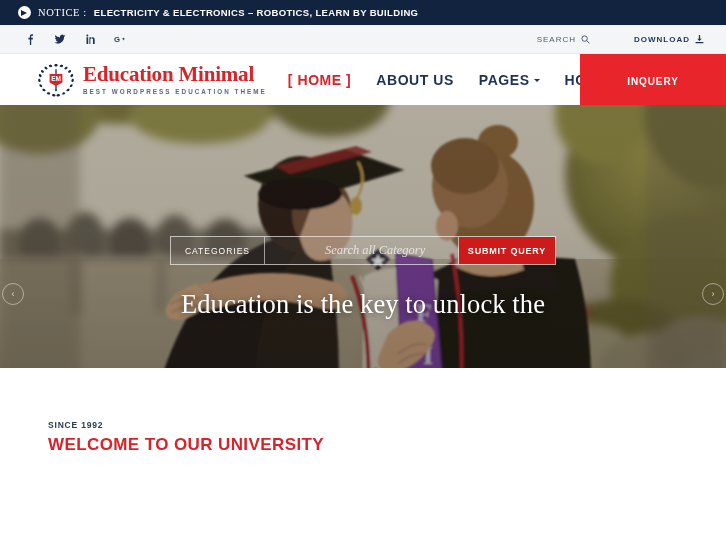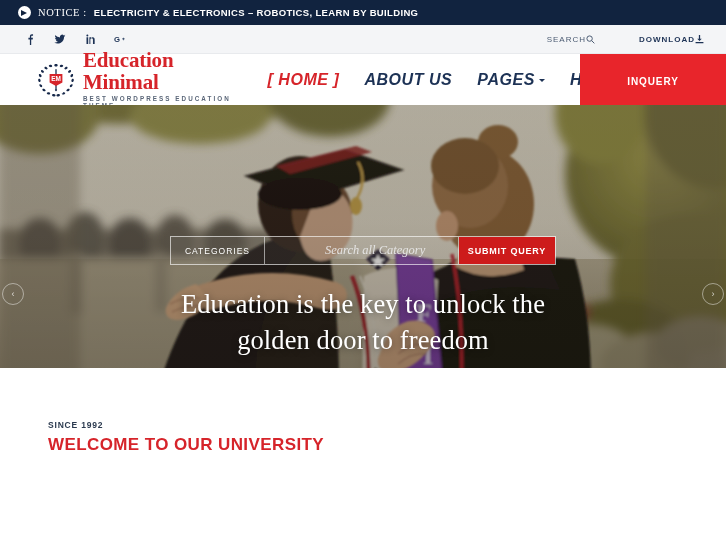--- a/index.html
+++ b/index.html
@@ -46,21 +46,21 @@
   }
   .social{ display:flex; align-items:center; gap:18px; }
   .social-ico{
     color:#1d3255; font-size:11px; line-height:1;
     display:inline-flex; align-items:center; justify-content:center;
     width:12px; height:12px; cursor:pointer;
   }
   .social-ico svg{ display:block; }
   .util-right{ margin-left:auto; display:flex; align-items:center; gap:44px; }
   .util-link{
-    display:flex;align-items:center;
+    display:flex;align-items:center;gap:5px;
     font-size:8px; letter-spacing:1px; color:#4b5b72;
     font-weight:400; cursor:pointer;
   }
   .util-link.strong{ color:#1d3255; font-weight:600;}
   .util-link svg{ display:block; }
 
   
   .header{
     height:51px; background:#ffffff;
     display:flex; align-items:center; position:relative;
@@ -74,23 +74,23 @@
     font-size:21px; font-weight:700; color:#d6242a;
     letter-spacing:-.2px; line-height:1.02;
   }
   .logo-sub{
     font-size:6.3px; font-weight:700; letter-spacing:2.05px;
     color:#5a6678; margin-top:2px;
   }
 
   .nav{ display:flex; align-items:center; gap:25px; margin-left:21px; }
   .nav-item{
-    font-size:16px; font-weight:700; letter-spacing:.55px;
+    font-size:14px; font-weight:700; letter-spacing:.55px;
     color:#1d3255; cursor:pointer; white-space:nowrap;
-    display:flex;align-items:center; gap:4px;font-style:italic;
+    display:flex;align-items:center; gap:4px;
   }
   .nav-item.active{ color:#d6242a; }
   .caret{
     width:0;height:0;border-left:3.2px solid transparent;
     border-right:3.2px solid transparent;border-top:3.6px solid #1d3255;
     display:inline-block; margin-top:1px;
   }
 
   .inquery{
     position:absolute; right:0; top:0;
@@ -441,21 +441,20 @@
       <div class="sb-input">
         <input type="text" placeholder="Search all Category" style="">
       </div>
       <div class="sb-submit">
         <span>SUBMIT QUERY</span>
       </div>
     </div>
 
     <div class="hero-title">
       <div>Education is the key to unlock the</div>
-      <div>golden door to freedom</div>
     </div>
   </div>
 
   <div class="arrow left">
     <span>‹</span>
   </div>
   <div class="arrow right">
     <span>›</span>
   </div>
 </div>

